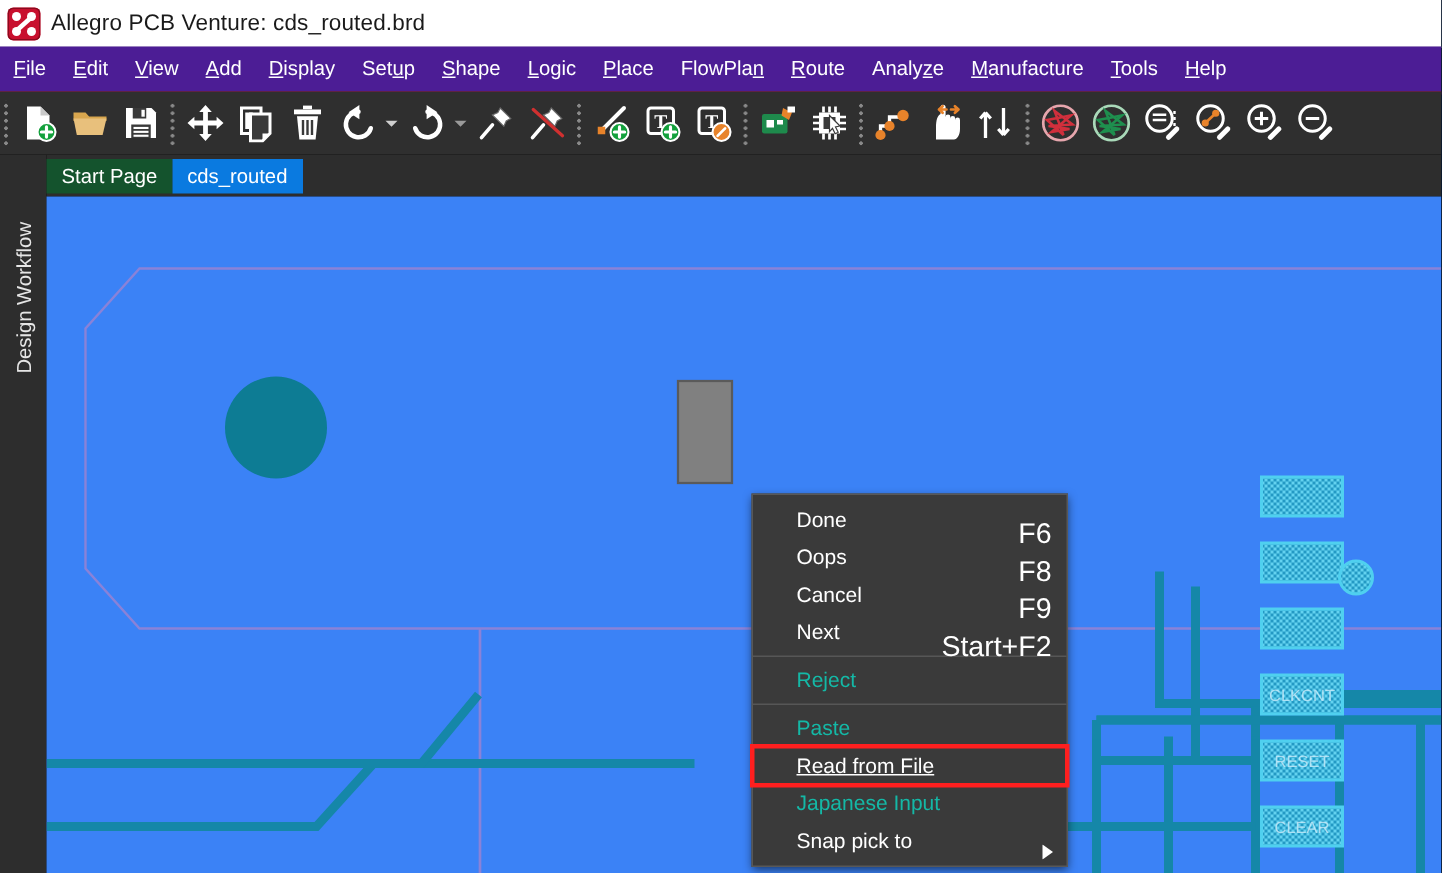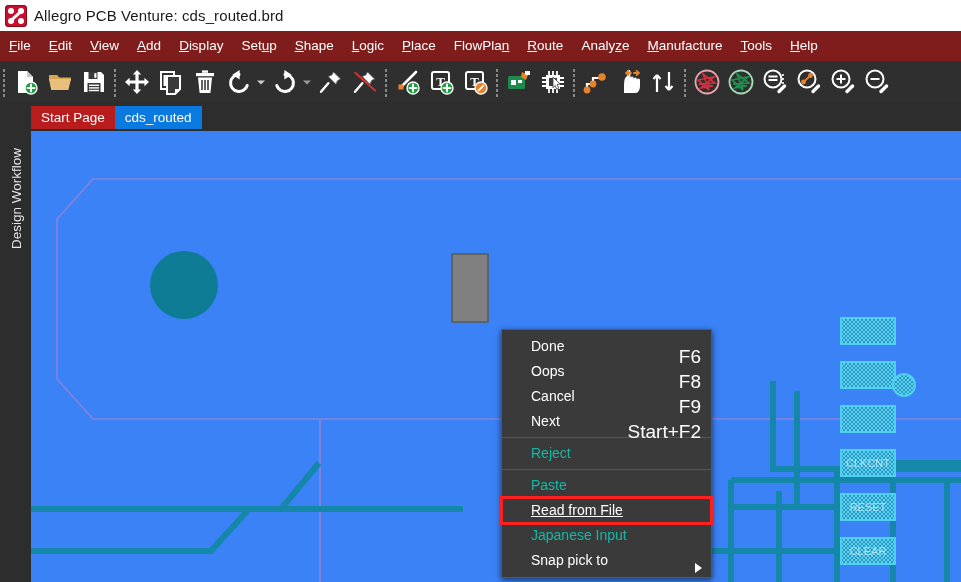--- a/index.html
+++ b/index.html
@@ -42,21 +42,21 @@
     background: #fff; transform: rotate(-42deg); transform-origin: center;
   }
   #title-text {
     font-size: 15px; color: #1a1a1a; letter-spacing: .1px;
     white-space: nowrap;
   }
 
   
   #menubar {
     position: absolute; left: 0; top: 31px; width: 961px; height: 30px;
-    background: #7f1d1d;
+    background: #4c1d95;
     display: flex; align-items: center;
     border-bottom: 2px solid #cf1020;
   }
   .menu-item {
     color: #ffffff; font-size: 13.5px;
     padding: 3px 9px 4px 9px;
     cursor: default; white-space: nowrap;
   }
   .menu-item .mn { text-decoration: underline; }
 
@@ -101,21 +101,21 @@
   #tabstrip {
     position: absolute; left: 31px; top: 103px; width: 930px; height: 28px;
     background: #2d2d2d;
     display: flex; align-items: flex-start;
   }
   .tab {
     height: 23px; line-height: 23px; padding: 0 10px;
     font-size: 13.5px; color: #ffffff;
     margin-top: 3px; white-space: nowrap; cursor: default;
   }
-  .tab.inactive { background: #b91c1c; }
+  .tab.inactive { background: #14532d; }
   .tab.active   { background: #0a7ae0; }
 
   
   #canvas {
     position: absolute; left: 31px; top: 131px; width: 930px; height: 451px;
     background: #3b82f6; overflow: hidden;
   }
   #canvas svg { position: absolute; left: 0; top: 0; display: block; }
 
   

